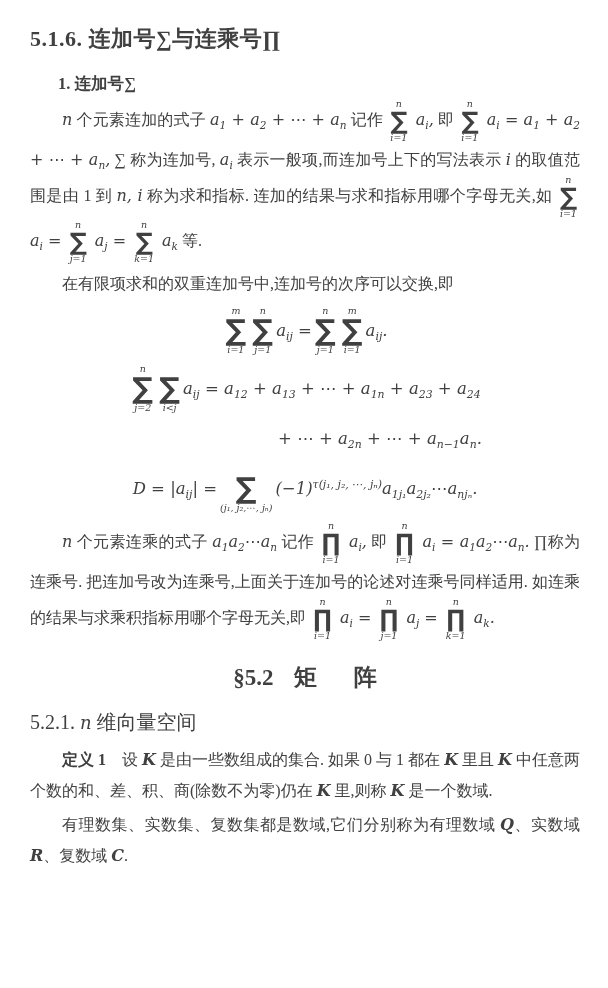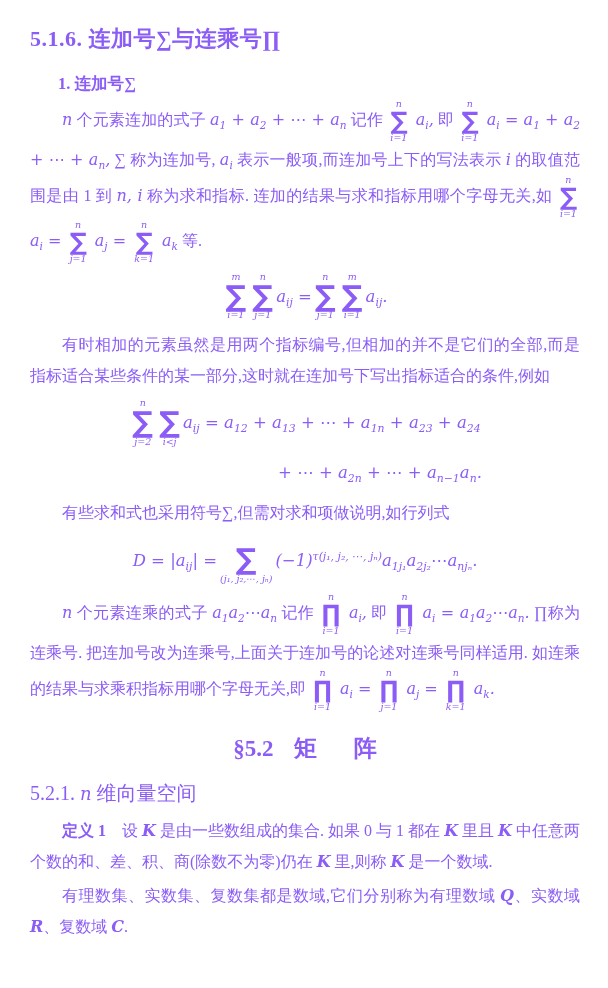--- a/index.html
+++ b/index.html
@@ -2,21 +2,21 @@
 <html><head>
 <meta charset="utf-8">
 <style>
   html,body{margin:0;padding:0;background:#e8e8e8;}
   .page{
     position:relative;
     box-sizing:border-box;
     width:608px;height:988px;
     margin:0 auto;
     background:#ffffff;
-    color:#8b5cf6;
+    color:#404040;
     font-family:"Liberation Serif","DejaVu Serif","DejaVu Sans",serif;
     padding:22px 28px 0 30px;
     overflow:hidden;
   }
   .h1{font-size:22px;font-weight:700;margin:2px 0 10px 0;letter-spacing:0.5px;}
   .item-head{font-size:16.5px;font-weight:700;margin:19px 0 4px 28px;}
   .para{
     font-size:16px;line-height:1.95;margin:3px 0;
     text-align:justify;text-indent:2em;
   }
@@ -72,20 +72,21 @@
       </span><span class="m"> a<sub>i</sub> = </span><span class="bigop">
         <span class="lim top">n</span>
         <span class="op">∑</span>
         <span class="lim bot">j=1</span>
       </span><span class="m"> a<sub>j</sub> = </span><span class="bigop">
         <span class="lim top">n</span>
         <span class="op">∑</span>
         <span class="lim bot">k=1</span>
       </span><span class="m"> a<sub>k</sub></span><span> 等.</span></p>
 
+  <p class="para"><span>在有限项求和的双重连加号中,连加号的次序可以交换,即</span></p>
 
   <div class="formula">
       <span class="bigop">
         <span class="lim top">m</span>
         <span class="op">∑</span>
         <span class="lim bot">i=1</span>
       </span>
       <span class="bigop">
         <span class="lim top">n</span>
         <span class="op">∑</span>
@@ -98,40 +99,38 @@
         <span class="lim bot">j=1</span>
       </span>
       <span class="bigop">
         <span class="lim top">m</span>
         <span class="op">∑</span>
         <span class="lim bot">i=1</span>
       </span>
       <span class="m"> a<sub>ij</sub>.</span>
     </div>
 
-  <p class="para"><span>有时相加的元素虽然是用两个指标编号,但相加的并不是它们的全部,而是指标适合某些条件的某一部分,这时就在连加号下写出指标适合的条件,例如</span></p>
 
   <div class="formula">
       <span class="bigop">
         <span class="lim top">n</span>
         <span class="op">∑</span>
         <span class="lim bot">j=2</span>
       </span>
       <span class="bigop">
         <span class="lim top">&nbsp;</span>
         <span class="op">∑</span>
         <span class="lim bot">i&lt;j</span>
       </span>
       <span class="m"> a<sub>ij</sub> = a<sub>12</sub> + a<sub>13</sub> + ⋯ + a<sub>1n</sub> + a<sub>23</sub> + a<sub>24</sub></span>
     </div>
   <div class="formula cont">
       <span class="m">+ ⋯ + a<sub>2n</sub> + ⋯ + a<sub>n−1</sub>a<sub>n</sub>.</span>
     </div>
 
-  <p class="para"><span>有些求和式也采用符号∑,但需对求和项做说明,如行列式</span></p>
 
   <div class="formula">
       <span class="m">D = |a<sub>ij</sub>| = </span>
       <span class="bigop">
         <span class="lim top">&nbsp;</span>
         <span class="op">∑</span>
         <span class="lim bot">(j₁, j₂,⋯, jₙ)</span>
       </span>
       <span class="m">(−1)<sup>τ(j₁, j₂, ⋯, jₙ)</sup>a<sub>1j₁</sub>a<sub>2j₂</sub>⋯a<sub>njₙ</sub>.</span>
     </div>

